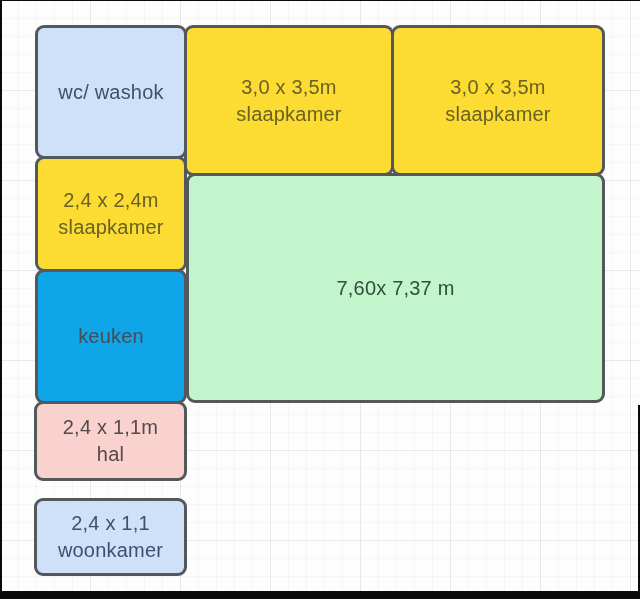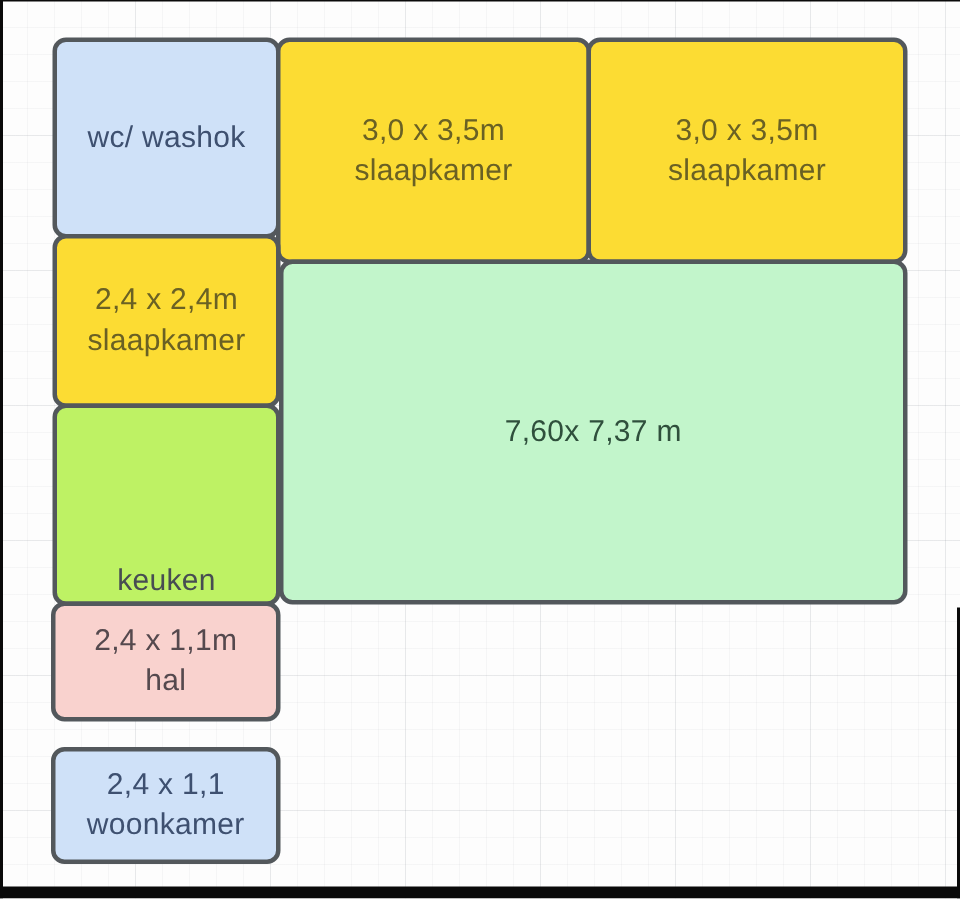--- a/index.html
+++ b/index.html
@@ -90,21 +90,21 @@
       <span>slaapkamer</span>
     </div>
   </div>
 
   <div class="room room-woon" style="background-color: rgb(194, 245, 203);">
     <div class="label" style="color: rgb(47, 79, 60);">
       <span>7,60x 7,37 m</span>
     </div>
   </div>
 
-  <div class="room room-keuken" style="background-color: #bef264; align-items: flex-end;">
+  <div class="room room-keuken" style="background-color: #0ea5e9;">
     <div class="label" style="color: rgb(71, 77, 82);">
       <span>keuken</span>
     </div>
   </div>
 
   <div class="room room-hal" style="background-color: rgb(249, 210, 206);">
     <div class="label" style="color: rgb(85, 73, 78);">
       <span>2,4 x 1,1m</span>
       <span>hal</span>
     </div>

